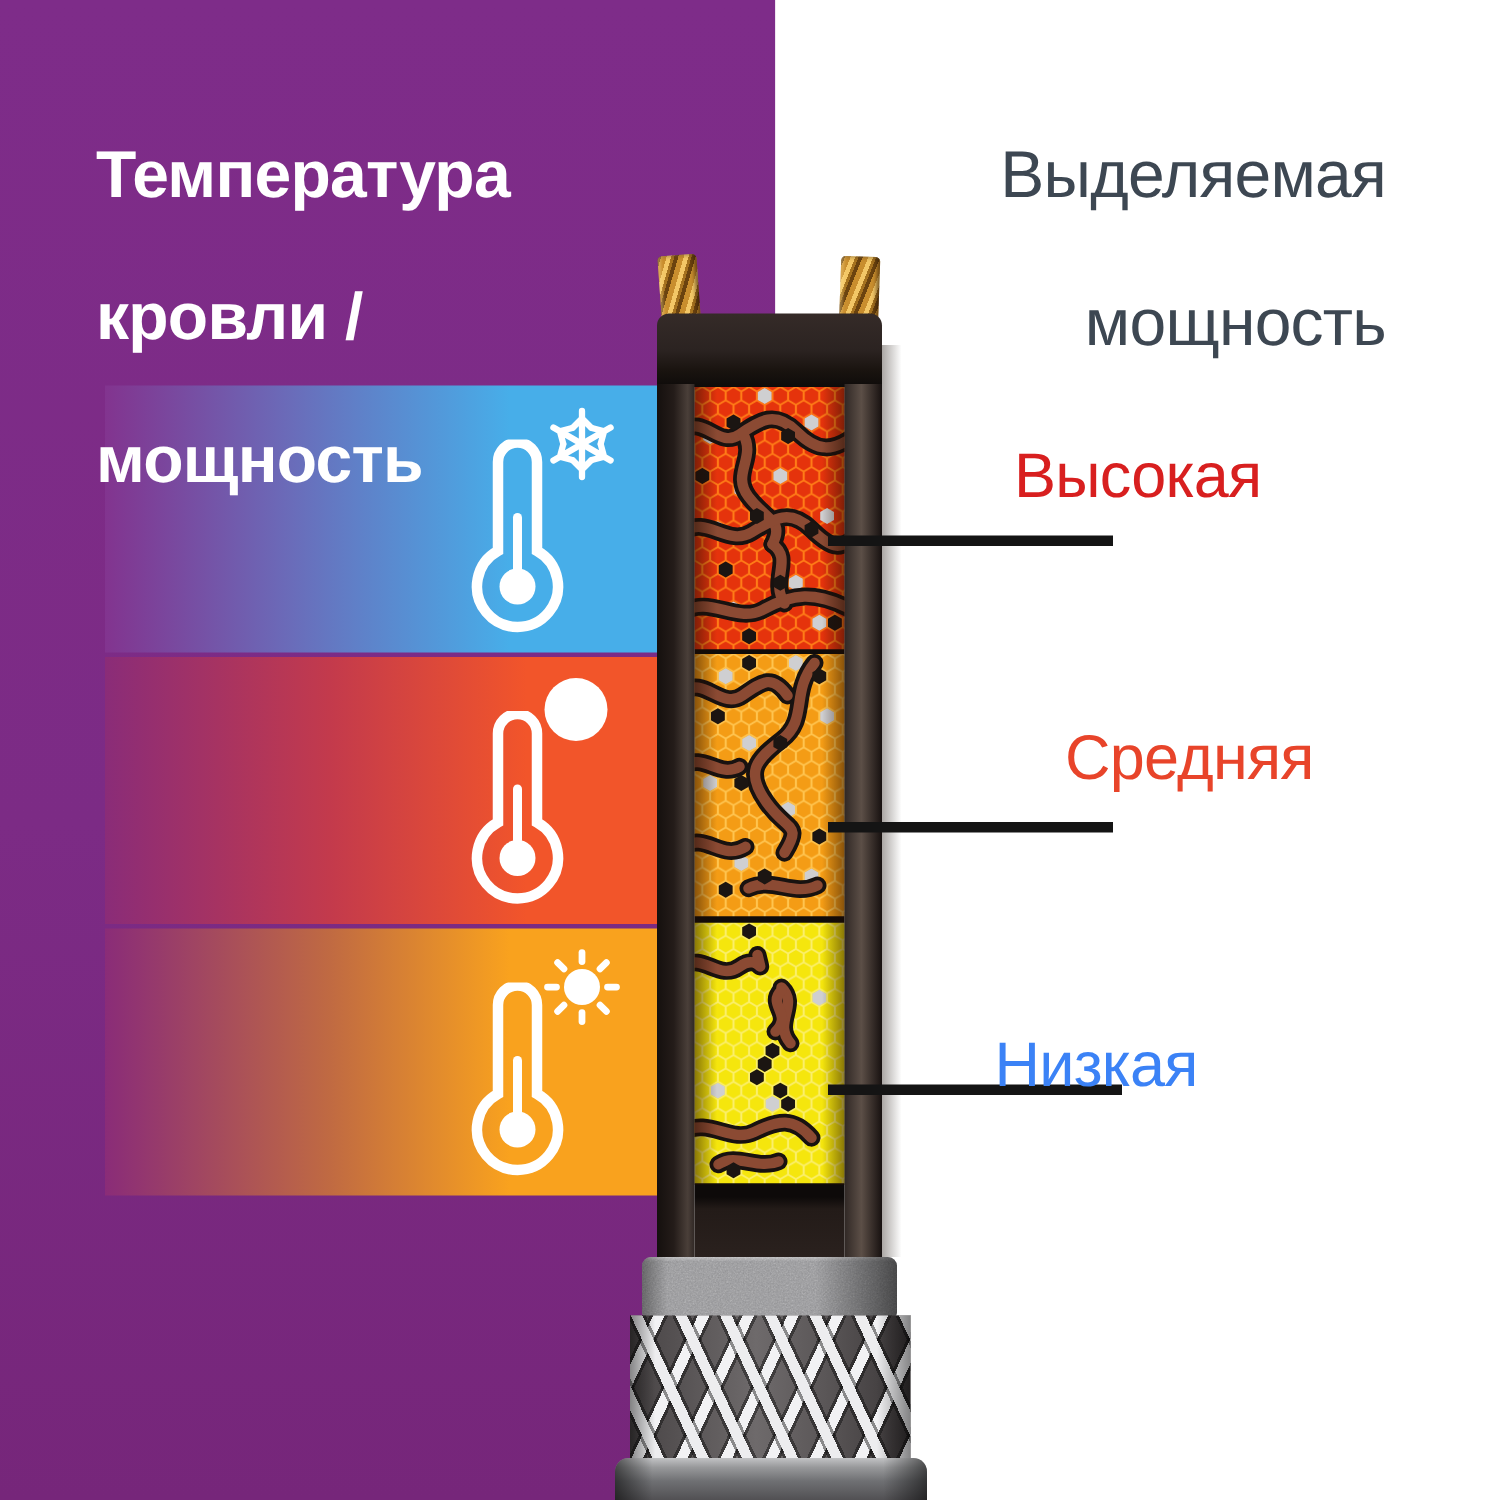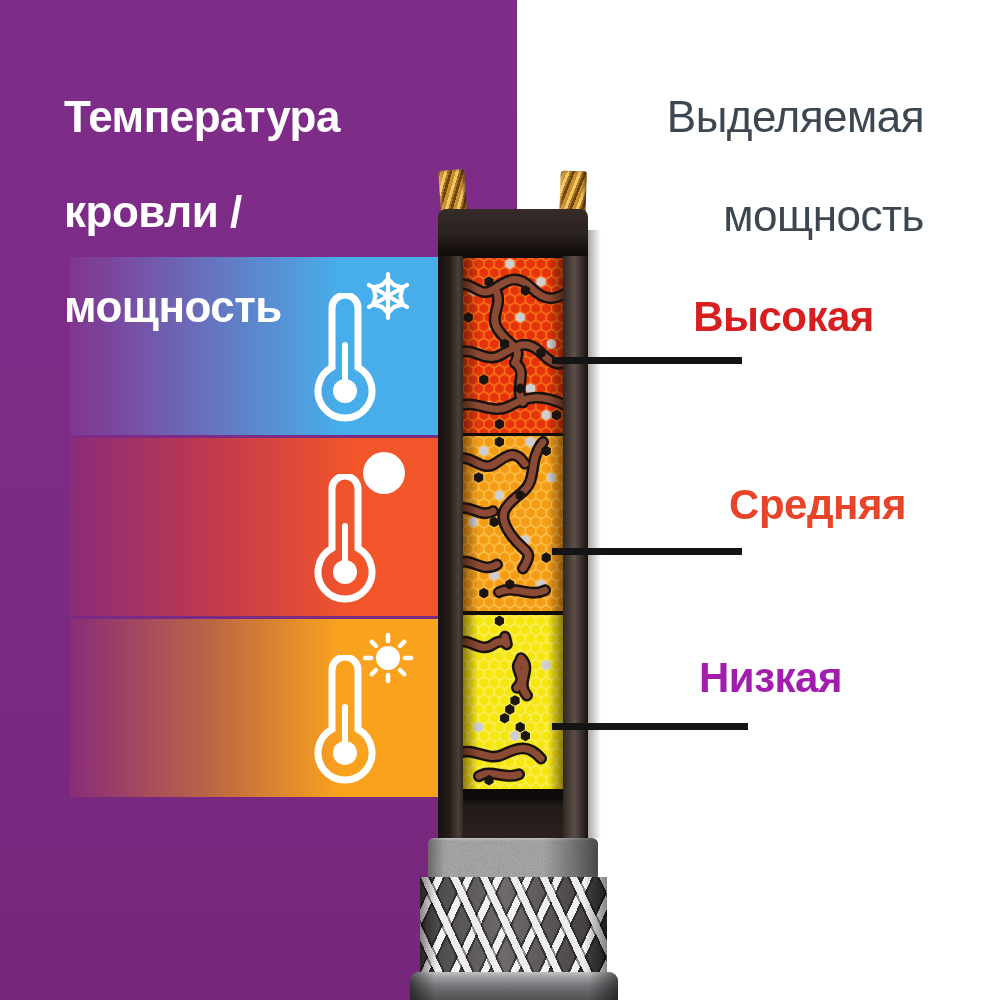--- a/index.html
+++ b/index.html
@@ -60,24 +60,24 @@
   .bjacket{position:absolute;left:410px;top:972px;width:208px;height:28px;border-radius:9px 9px 0 0;
     background:linear-gradient(180deg,#C2C3C5 0%,#98999B 22%,#6F7073 55%,#515053 100%);}
   .bjacket::after{content:"";position:absolute;inset:0;border-radius:9px 9px 0 0;
     background:linear-gradient(90deg,rgba(0,0,0,.55) 0,rgba(0,0,0,0) 12%,rgba(0,0,0,0) 86%,rgba(0,0,0,.55) 100%);}
 
   
   .pline{position:absolute;height:7px;background:#141414;}
   .pl1{left:552px;top:357px;width:190px;}
   .pl2{left:552px;top:548px;width:190px;}
   .pl3{left:552px;top:723px;width:196px;}
-  .plabel{position:absolute;width:215px;text-align:center;font-size:42px;font-weight:700;letter-spacing:-0.5px;}
+  .plabel{position:absolute;width:215px;font-size:42px;font-weight:400;letter-spacing:-0.5px;}
   .lab1{left:676px;top:293px;color:#D81F1F;}
   .lab2{left:710px;top:481px;color:#E8442A;}
-  .lab3{left:663px;top:654px;color:#a21caf;}
+  .lab3{left:663px;top:686px;color:#3b82f6;}
 </style>
 </head>
 <body>
 
 <div class="stage">
 
   <div class="purple-bg"></div>
 
   <div class="band band-cold">
     <svg class="therm" width="62" height="130" viewBox="0 0 62 130">

